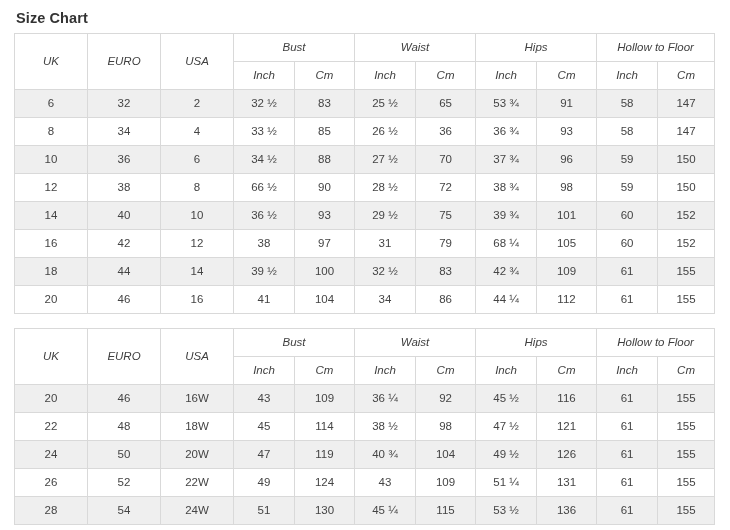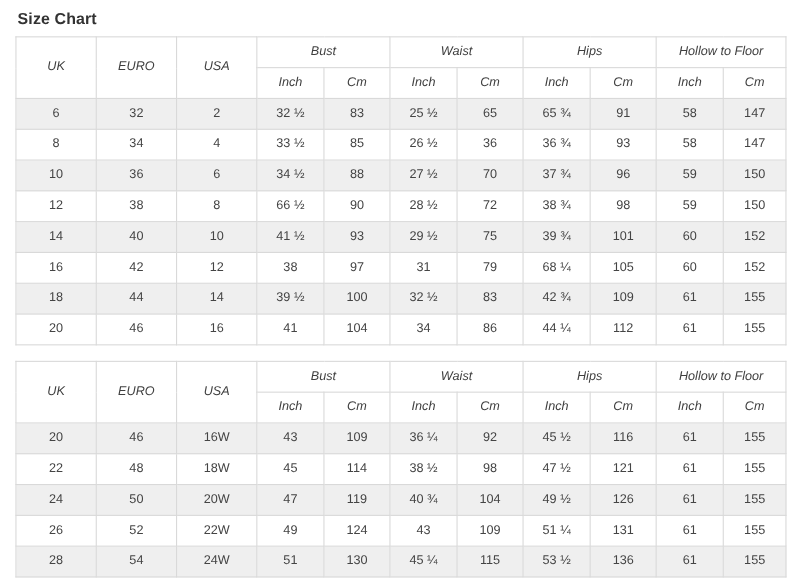--- a/index.html
+++ b/index.html
@@ -108,21 +108,21 @@
       </thead>
       <tbody>
         <tr class="row-shade">
           <td>6</td>
           <td>32</td>
           <td>2</td>
           <td>32 ½</td>
           <td>83</td>
           <td>25 ½</td>
           <td>65</td>
-          <td>65 ¾</td>
+          <td>53 ¾</td>
           <td>91</td>
           <td>58</td>
           <td>147</td>
         </tr>
         <tr class="row-plain">
           <td>8</td>
           <td>34</td>
           <td>4</td>
           <td>33 ½</td>
           <td>85</td>
@@ -156,21 +156,21 @@
           <td>72</td>
           <td>38 ¾</td>
           <td>98</td>
           <td>59</td>
           <td>150</td>
         </tr>
         <tr class="row-shade">
           <td>14</td>
           <td>40</td>
           <td>10</td>
-          <td>41 ½</td>
+          <td>36 ½</td>
           <td>93</td>
           <td>29 ½</td>
           <td>75</td>
           <td>39 ¾</td>
           <td>101</td>
           <td>60</td>
           <td>152</td>
         </tr>
         <tr class="row-plain">
           <td>16</td>

